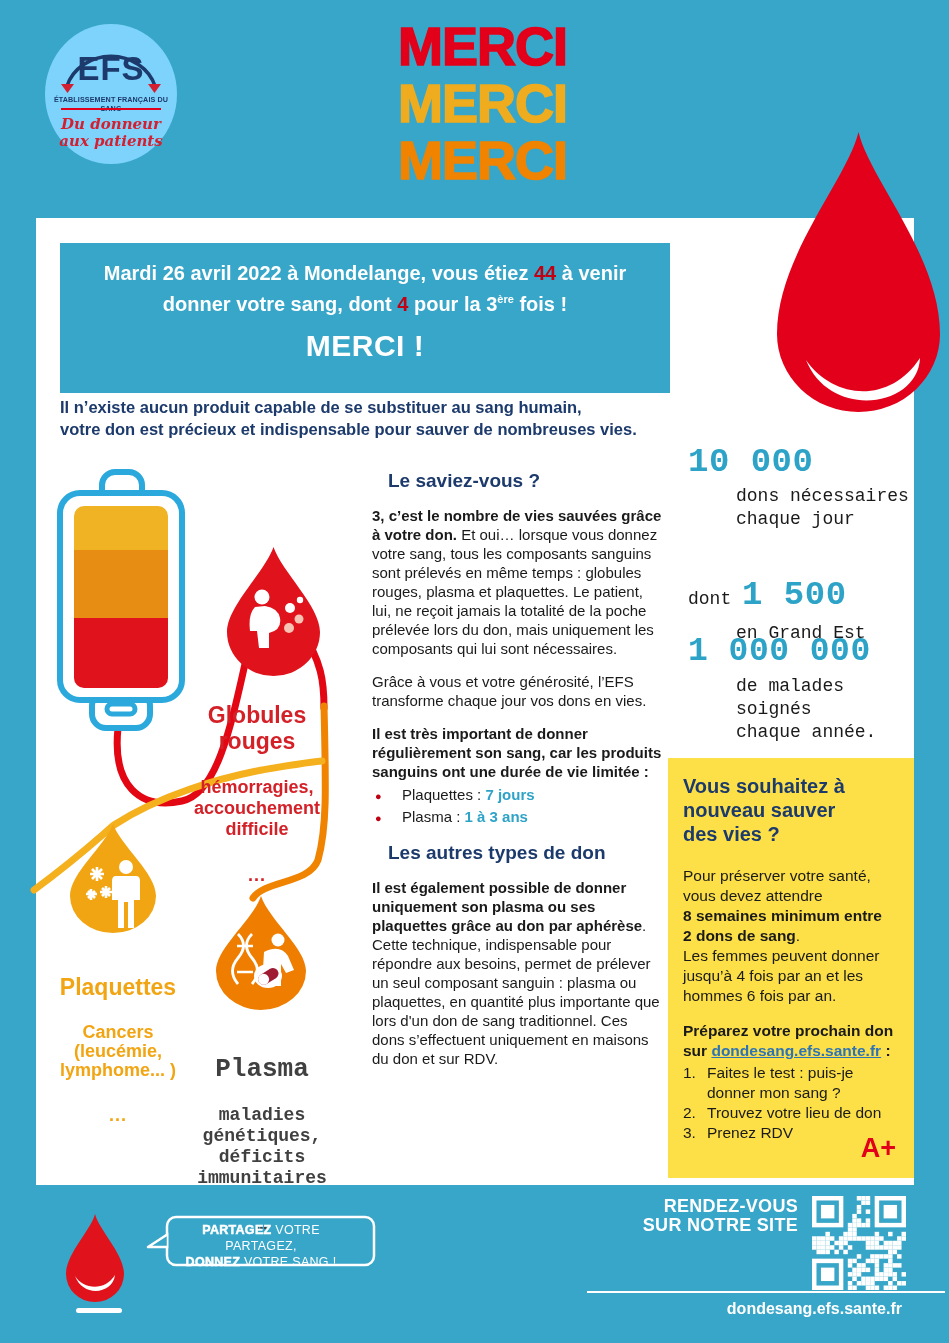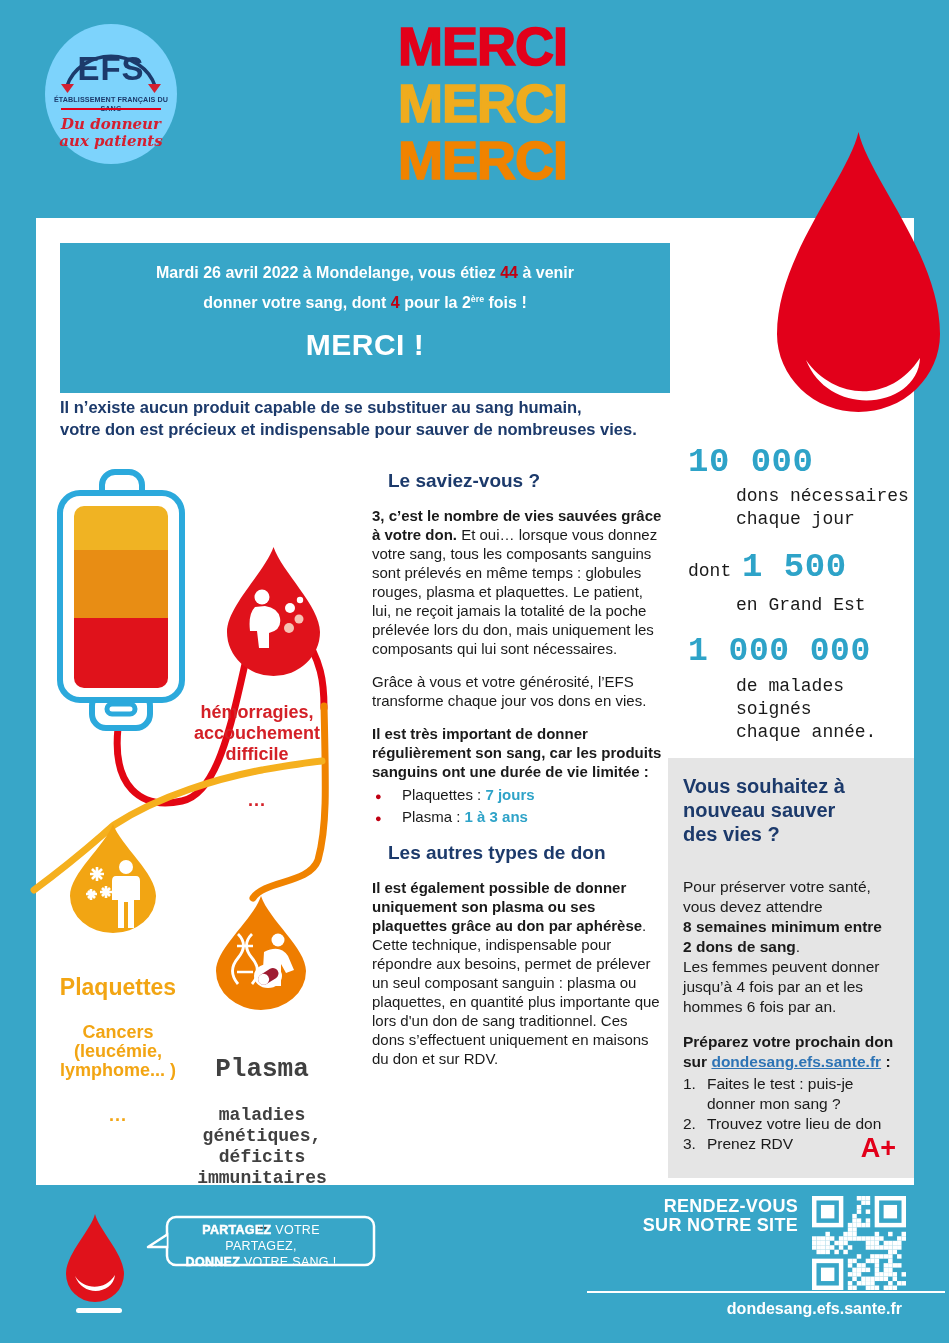--- a/index.html
+++ b/index.html
@@ -21,21 +21,21 @@
             letter-spacing:-1px;}
   .merci-stack div{-webkit-text-stroke:1.6px currentColor;}
   .m1{color:#E2001A;} .m2{color:#EFAC1E;} .m3{color:#F08300;}
   
   .panel{left:36px;top:218px;width:878px;height:967px;background:#fff;z-index:1;}
   
   .big-drop{left:768px;top:128px;width:181px;height:322px;z-index:2;}
   
   .banner{left:60px;top:243px;width:610px;height:150px;background:#38A6C8;z-index:2;
           color:#fff;text-align:center;font-weight:700;}
-  .banner-lines{margin-top:17px;font-size:16px;line-height:26px;}
+  .banner-lines{margin-top:17px;font-size:20px;line-height:26px;}
   .banner .num{color:#C00013;}
   .banner sup{font-size:.55em;vertical-align:super;}
   .banner-merci{margin-top:12px;font-size:30px;letter-spacing:.5px;}
   .intro{left:60px;top:396px;width:640px;color:#1C3A6B;font-weight:700;font-size:16.5px;
          line-height:22px;white-space:pre-line;z-index:2;}
   
   .illu{left:30px;top:460px;width:350px;height:760px;z-index:2;}
   .illu svg{position:absolute;left:0;top:0;}
   .illu-label{position:absolute;text-align:center;font-weight:700;white-space:pre-line;}
   .lab-globules{left:138px;top:224px;width:178px;color:#D42027;}
@@ -55,27 +55,27 @@
   .facts ul{list-style:none;margin:0 0 14px 0;padding:0;}
   .facts li{position:relative;padding-left:30px;line-height:22px;}
   .facts li::before{content:"●";position:absolute;left:3px;top:1px;font-size:11px;color:#C00013;}
   .cyan-val{color:#2EA3C8;font-weight:700;}
   
   .stat{left:688px;width:225px;z-index:2;font-family:Liberation Mono, monospace;}
   .stat-val{color:#2EA3C8;font-weight:700;font-size:34px;line-height:38px;letter-spacing:.5px;}
   .stat3 .stat-val{font-size:33px;}
   .stat-prefix{color:#1A1A1A;font-weight:400;font-size:18px;letter-spacing:0;}
   .stat-cap{margin-top:4px;color:#1A1A1A;font-size:18px;line-height:23px;white-space:pre-line;margin-left:48px;}
-  .stat1{top:443px;} .stat2{top:548px;} .stat3{top:633px;}
-  
-  .cta-box{left:668px;top:758px;width:246px;height:420px;background:#e5e5e5;z-index:2;
+  .stat1{top:443px;} .stat2{top:576px;} .stat3{top:633px;}
+  
+  .cta-box{left:668px;top:758px;width:246px;height:420px;background:#fde047;z-index:2;
            box-sizing:border-box;padding:16px 14px 16px 15px;color:#1A1A1A;
            font-size:15.5px;line-height:20px;}
   .cta-box h3{margin:0;font-size:20px;line-height:24px;color:#1C3A6B;white-space:pre-line;}
-  .cta-box .body{margin-top:31px;white-space:pre-line;}
+  .cta-box .body{margin-top:20px;white-space:pre-line;}
   .cta-box .cta{margin-top:15px;font-weight:700;white-space:pre-line;}
   .cta-link{color:#2E74B5;text-decoration:underline;font-weight:700;}
   .cta-box ol{list-style:none;margin:2px 0 0 0;padding:0;}
   .cta-box li{position:relative;padding-left:24px;}
   .cta-box li .num{position:absolute;left:0;top:0;}
   .blood-type{right:18px;bottom:20px;left:auto;color:#E2001A;font-weight:700;font-size:27px;z-index:3;}
   
   .f-drop{left:63px;top:1212px;z-index:2;}
   .f-drop-bar{left:76px;top:1308px;width:46px;height:5px;border-radius:3px;background:#fff;z-index:2;}
   .bubble{left:146px;top:1214px;z-index:2;}
@@ -116,21 +116,21 @@
   </div>
 
   <svg class="abs big-drop" width="181" height="322" viewBox="0 0 181 322">
     <path d="M90.5 4 C101 50 172 128 172 206 A 81.5 78 0 1 1 9 206 C 9 128 80 50 90.5 4 Z" fill="#E2001A"></path>
     <path d="M38 232 C 66 272 122 276 152 230 C 150 280 62 292 38 232 Z" fill="#fff"></path>
   </svg>
 
   <div class="abs banner">
     <div class="banner-lines">
       <span>Mardi 26 avril 2022 à Mondelange, vous étiez </span><span class="num">44</span><span> à venir</span><br>
-      <span>donner votre sang, dont </span><span class="num">4</span><span> pour la 2</span><sup>ère</sup><span> fois !</span>
+      <span>donner votre sang, dont </span><span class="num">4</span><span> pour la 3</span><sup>ère</sup><span> fois !</span>
     </div>
     <div class="banner-merci">MERCI !</div>
   </div>
 
   <div class="abs intro">Il n’existe aucun produit capable de se substituer au sang humain,
 votre don est précieux et indispensable pour sauver de nombreuses vies.</div>
 
   <div class="abs illu">
     <svg width="350" height="760" viewBox="0 0 350 760">
 
@@ -188,20 +188,21 @@
           <path d="M34 24 q16 -8 24 4 l6 14 -8 3 -5 -9 v22 h-19 z" fill="#fff"></path>
           <ellipse cx="38" cy="48" rx="14" ry="12" fill="#fff"></ellipse>
           <g transform="rotate(-32 38 48)">
             <rect x="27" y="43" width="22" height="11" rx="5.5" fill="#9E1B32"></rect>
             <rect x="27" y="43" width="11" height="11" rx="5.5" fill="#fff"></rect>
           </g>
         </g>
       </g>
     </svg>
     <div class="illu-label lab-globules">
+      <div class="illu-title">Globules rouges</div>
       <div class="illu-sub">hémorragies,
 accouchement
 difficile</div>
       <div class="illu-dots">...</div>
     </div>
     <div class="illu-label lab-plaquettes">
       <div class="illu-title">Plaquettes</div>
       <div class="illu-sub">Cancers
 (leucémie,
 lymphome... )</div>

